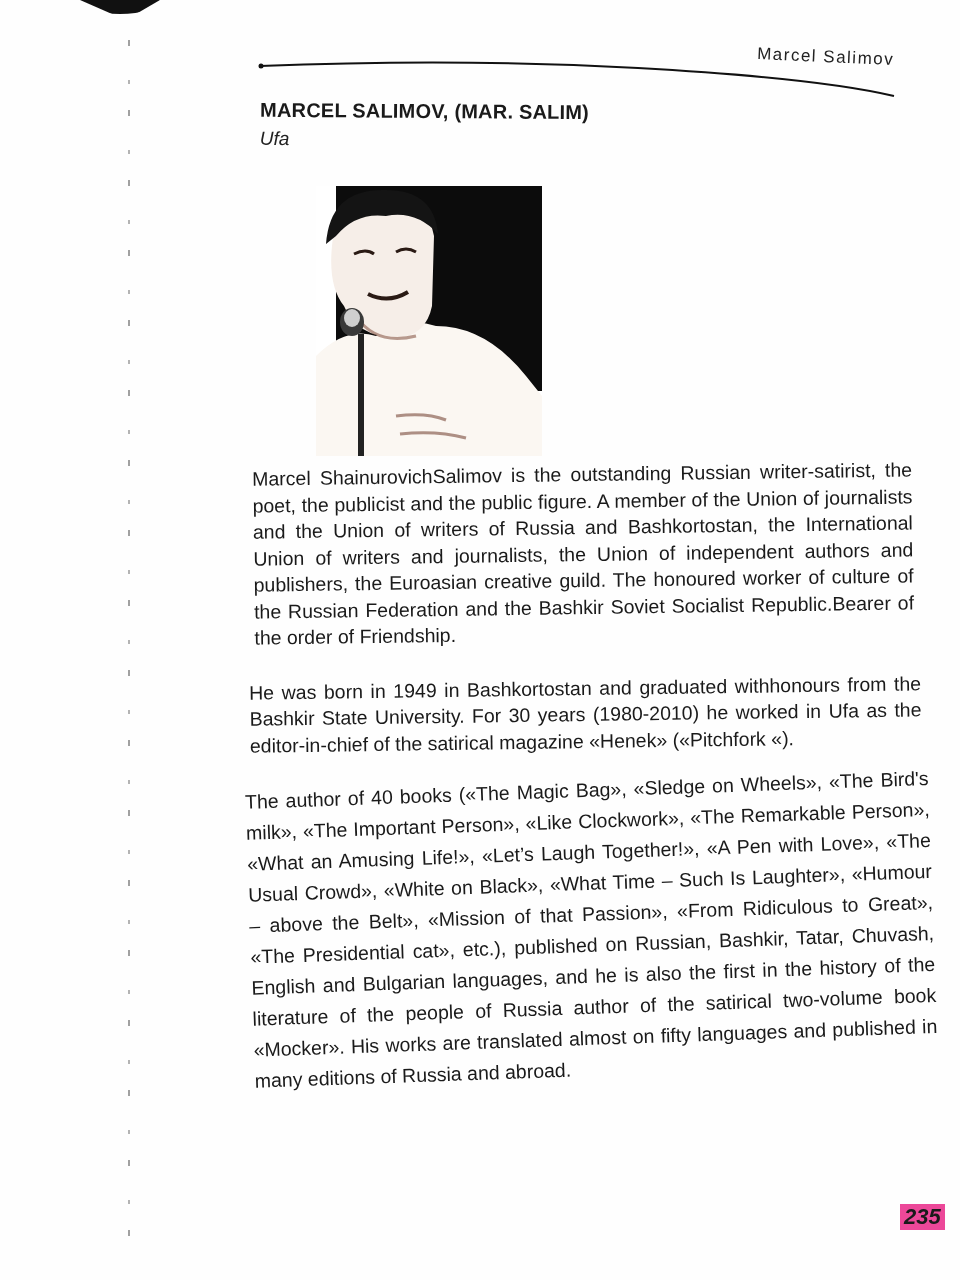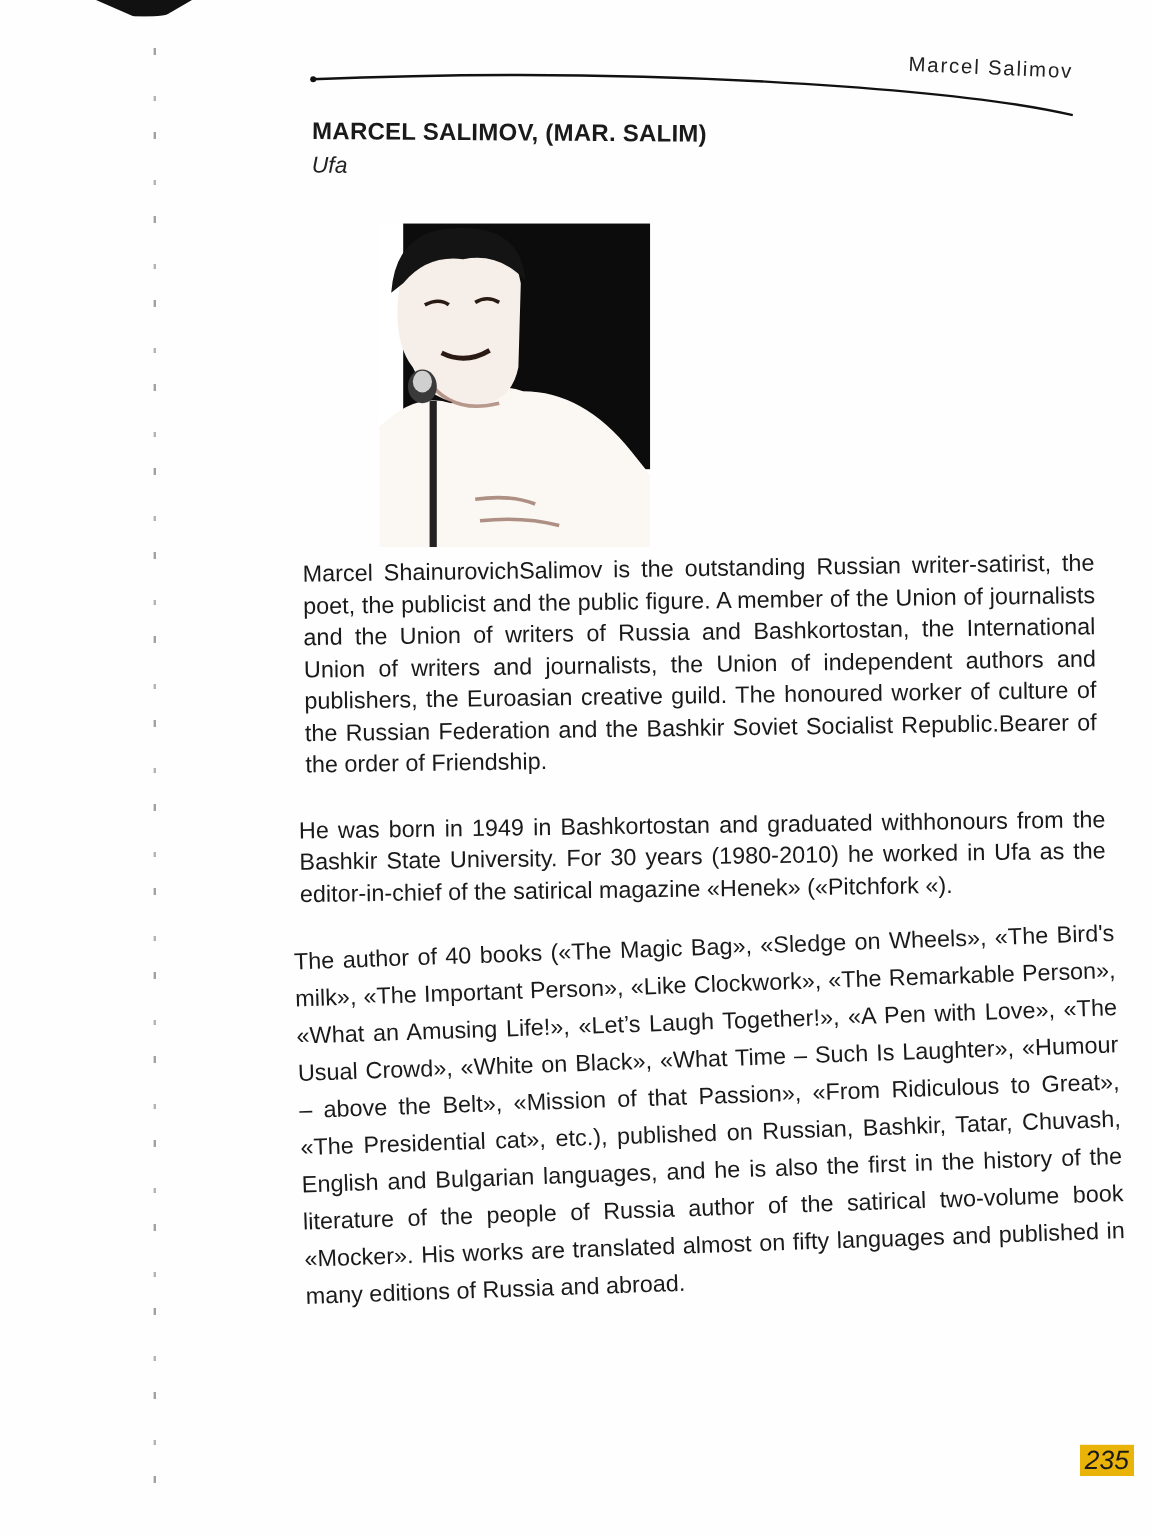--- a/index.html
+++ b/index.html
@@ -48,22 +48,22 @@
     position: absolute; left: 230px; top: 466px; width: 690px;
     font-size: 19.5px; line-height: 26.5px; color: #1a1a1a;
     transform: rotate(-0.8deg); transform-origin: left top;
   }
   .body-text p { margin: 0 0 28px 0; text-align: justify; }
   .body-text p.p1 { margin-left: 22px; width: 660px; }
   .body-text p.p2 { margin-left: 16px; width: 672px; }
   .body-text p.p3 { margin-left: 10px; width: 684px; line-height: 31px; transform: rotate(-1.2deg); transform-origin: left top; }
   .page-number {
     position: absolute; left: 900px; top: 1204px;
-    font-weight: normal; font-style: italic; font-size: 22px; color: #1a1a1a;
-    background: #eab308; padding: 0 4px;
+    font-weight: bold; font-style: italic; font-size: 22px; color: #1a1a1a;
+    background: #ec4899; padding: 0 4px;
   }
 </style>
 </head>
 <body>
 
 <div class="page">
   <div class="corner-shadow"></div>
   <div class="gutter"></div>
 
   <div class="running-head">

